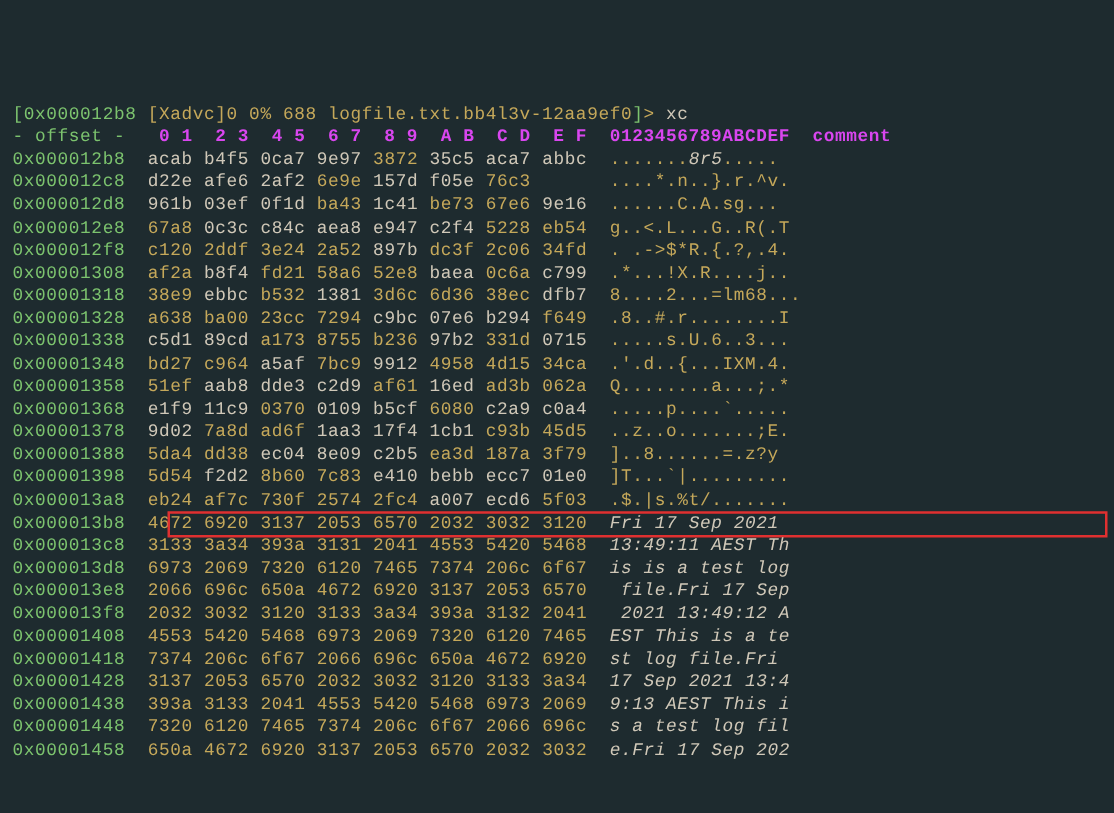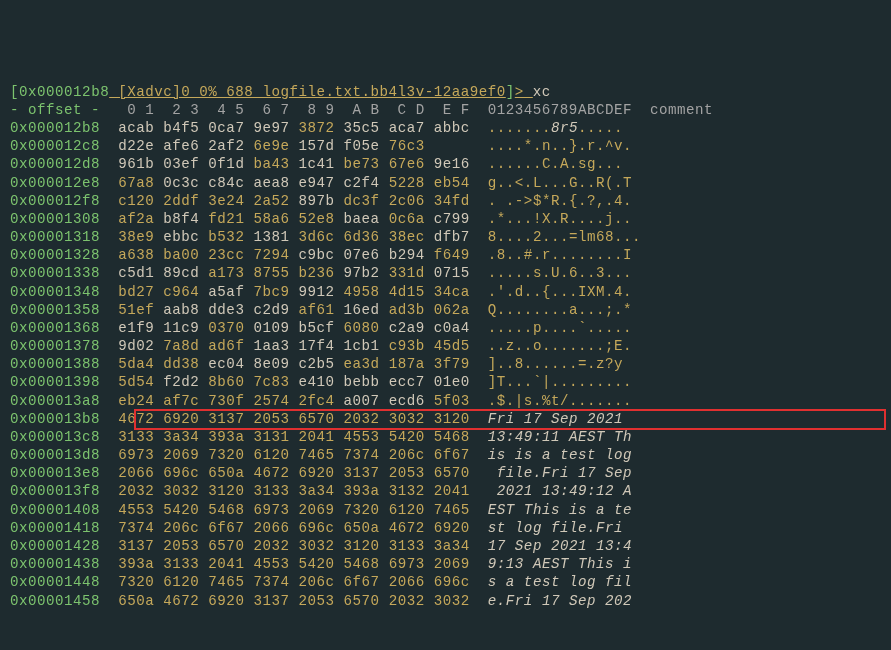--- a/index.html
+++ b/index.html
@@ -10,24 +10,24 @@
     line-height: 1.28;
     padding: 10px;
     width: 891px;
     white-space: pre;
     color: #c5a85a;
     letter-spacing: 0.5px;
   }
   .row { display: block; position: relative; }
   .prompt-br { color: #7cc36e; }
   .prompt-addr { color: #7cc36e; }
-  .prompt-mid { color: #c5a85a; text-decoration: underline; }
+  .prompt-mid { color: #c5a85a; }
   .prompt-cmd { color: #d0c8b8; }
   .hdr-dash { color: #7cc36e; }
-  .hdr-cols { color: #a3a3a3; }
+  .hdr-cols { color: #d946ef; font-weight: bold; }
   .addr { color: #7cc36e; }
   .b-w { color: #d0c8b8; }
   .b-y { color: #c5a85a; }
   .a-w { color: #d0c8b8; font-style: italic; }
   .a-y { color: #c5a85a; }
   .hl-box {
     position: absolute;
     border: 2.5px solid #e03030;
     left: 124px;
     top: -1px;

